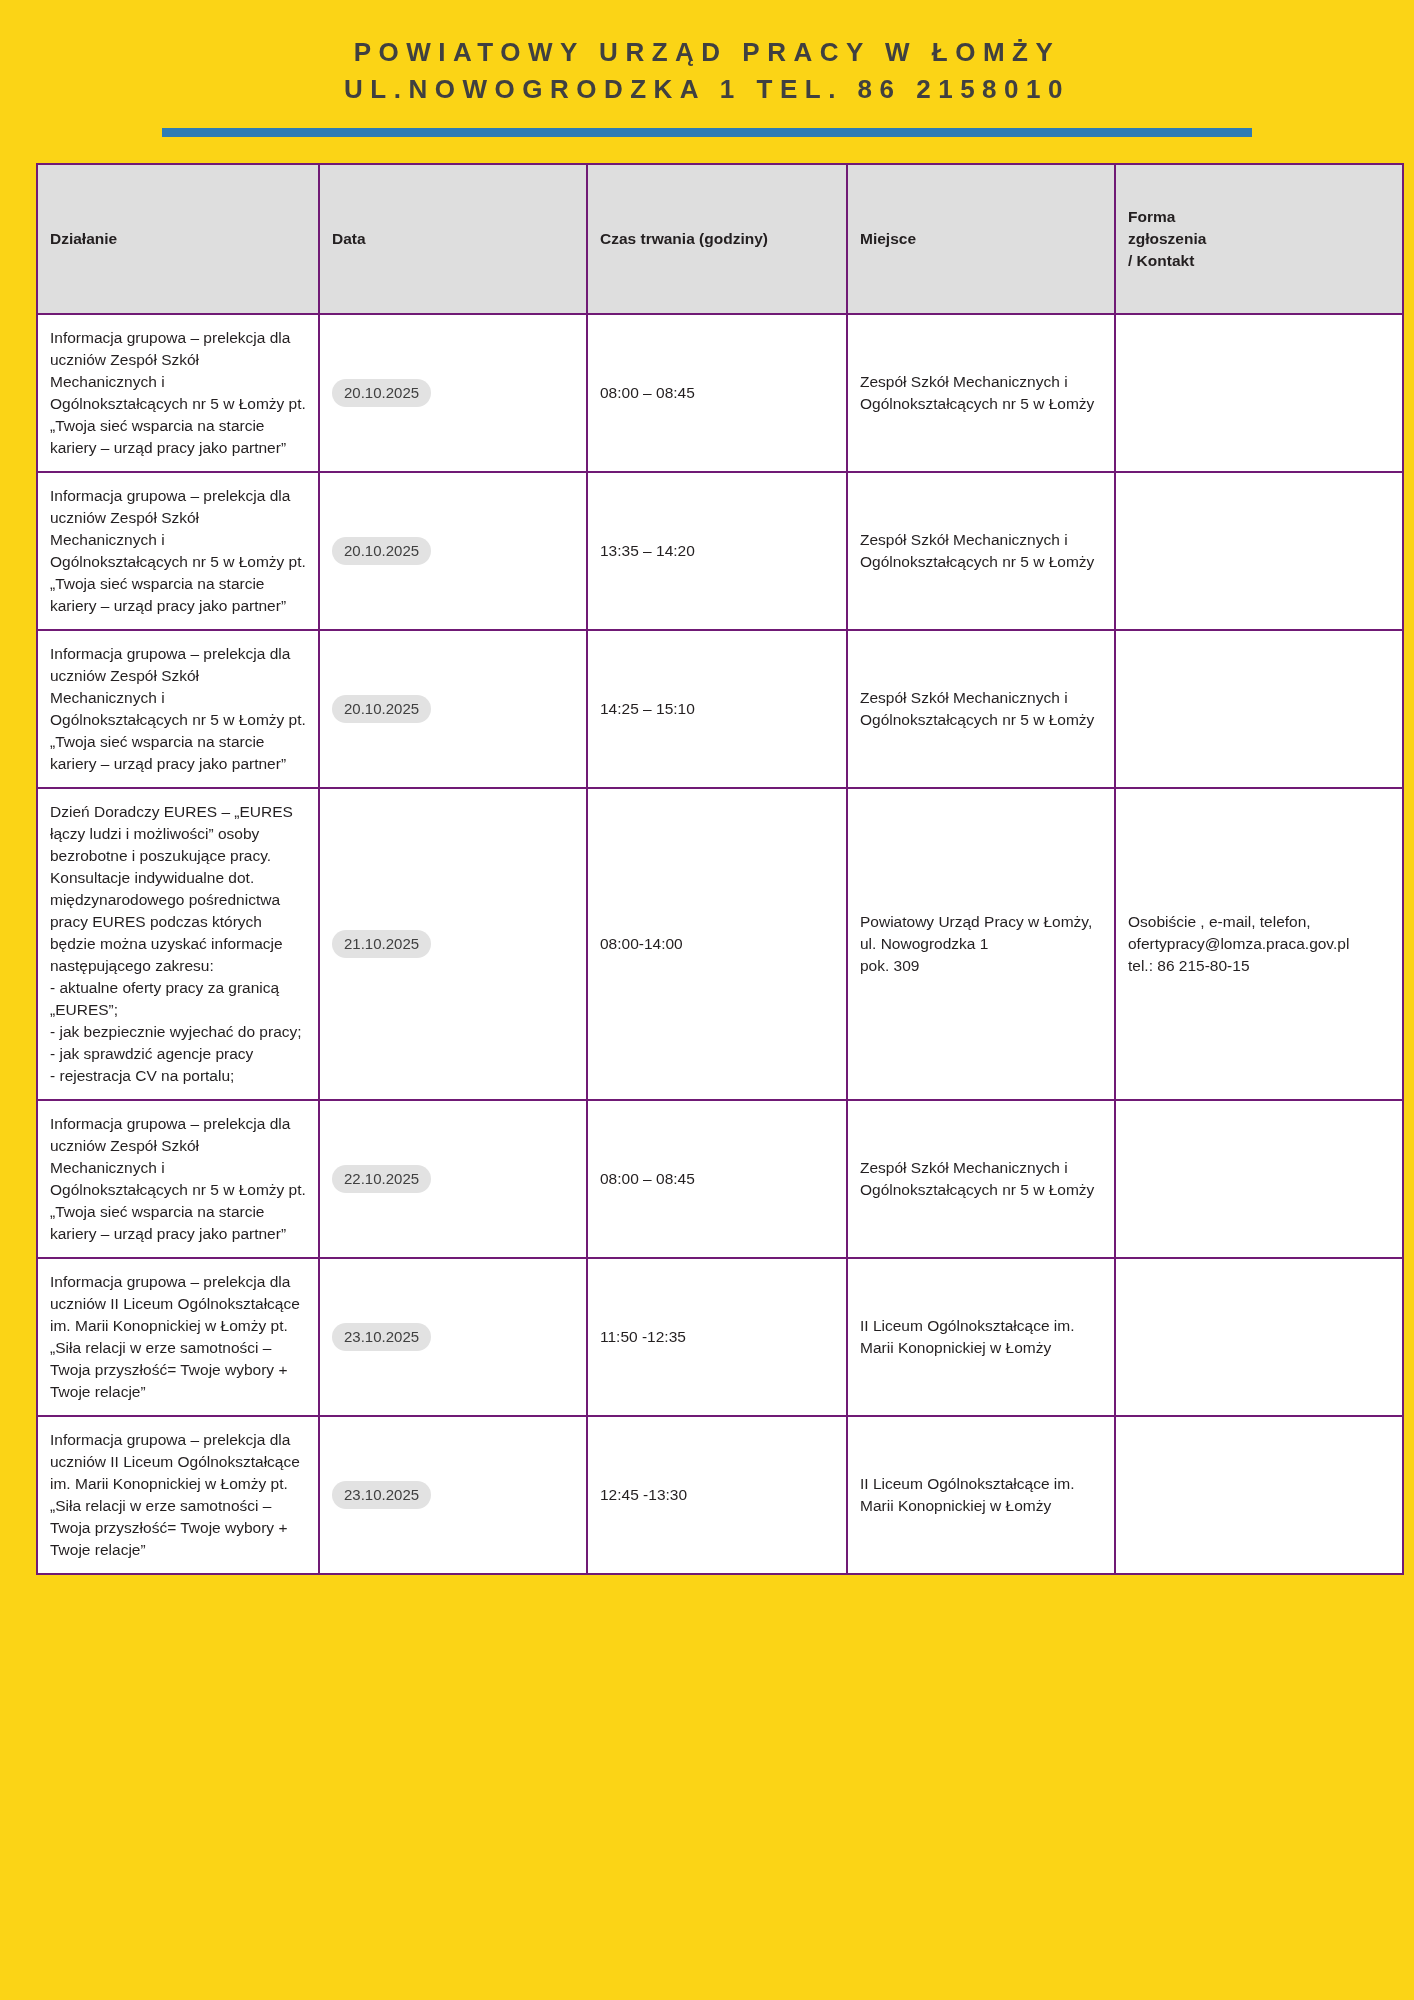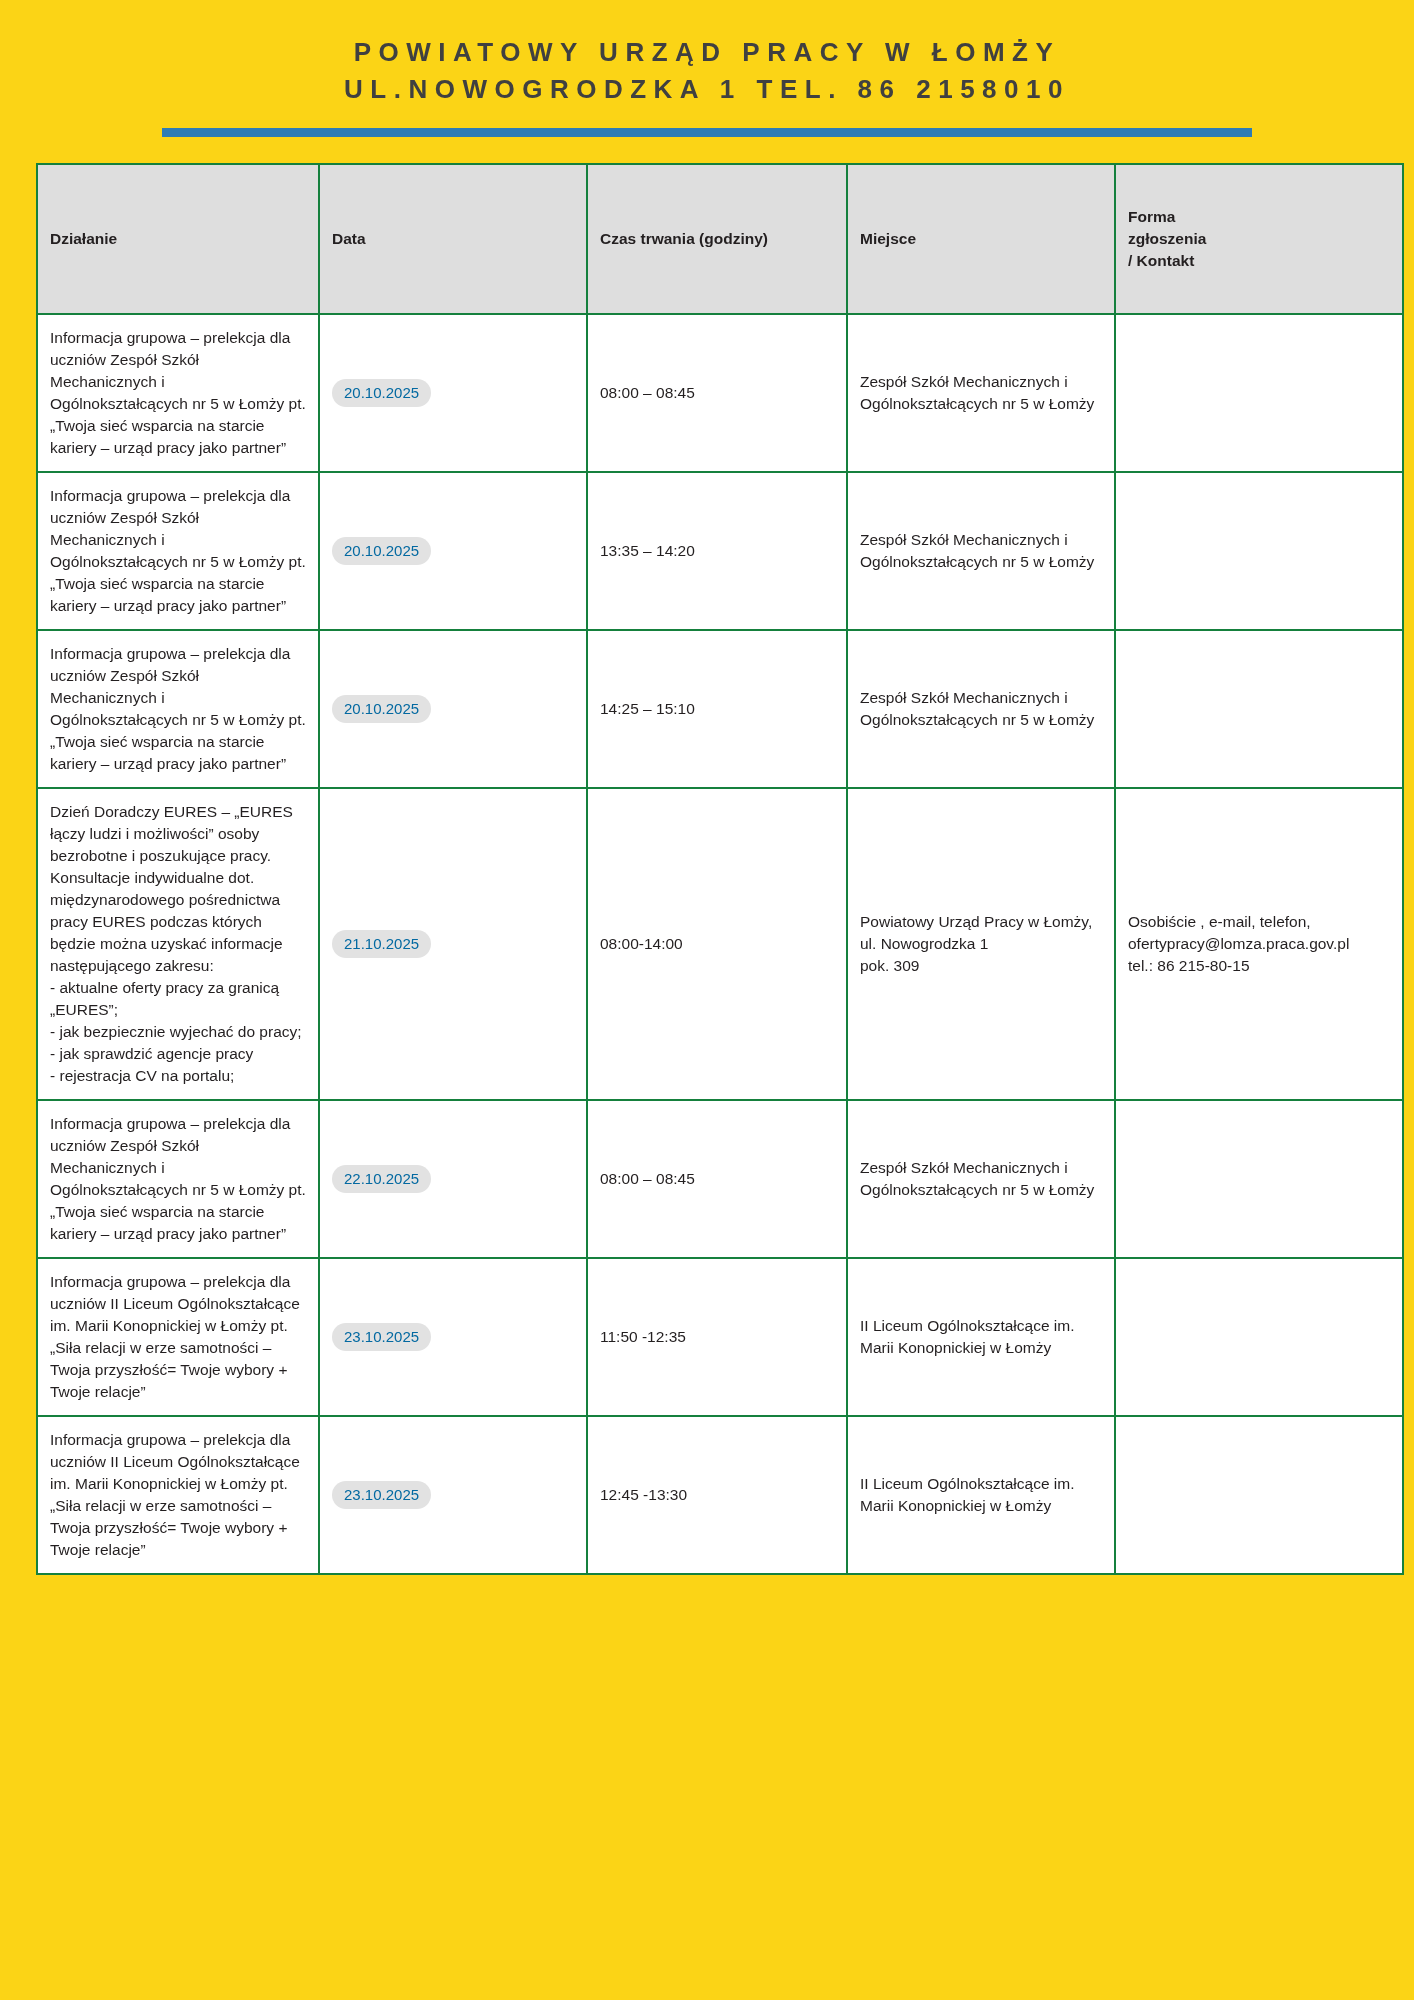--- a/index.html
+++ b/index.html
@@ -44,21 +44,21 @@
     background: #2E7CB5;
   }
   table.schedule {
     border-collapse: collapse;
     width: 1354px;
     margin: 0 auto;
     background: #ffffff;
     table-layout: fixed;
   }
   table.schedule th, table.schedule td {
-    border: 2px solid #15803d;
+    border: 2px solid #701a75;
     vertical-align: middle;
     padding: 12px 12px;
     font-size: 15.5px;
     line-height: 1.42;
   }
   table.schedule thead th {
     background: #DEDEDE;
     font-weight: bold;
     font-size: 15.5px;
     height: 150px;
@@ -77,21 +77,21 @@
     white-space: pre-line;
     line-height: 1.5;
   }
   td.c-data { text-align: left; padding-left: 22px; }
   .date-pill {
     display: inline-block;
     background: #E2E2E2;
     border-radius: 14px;
     padding: 3px 12px 4px 12px;
     font-size: 15px;
-    color: #0369a1;
+    color: #404040;
     white-space: nowrap;
   }
   td.c-czas { vertical-align: middle; }
   td.c-miejsce { vertical-align: middle; white-space: pre-line; line-height: 1.5; }
   td.c-forma { vertical-align: middle; white-space: pre-line; line-height: 1.5; }
 </style>
 </head>
 <body>
 
 <div class="page">

